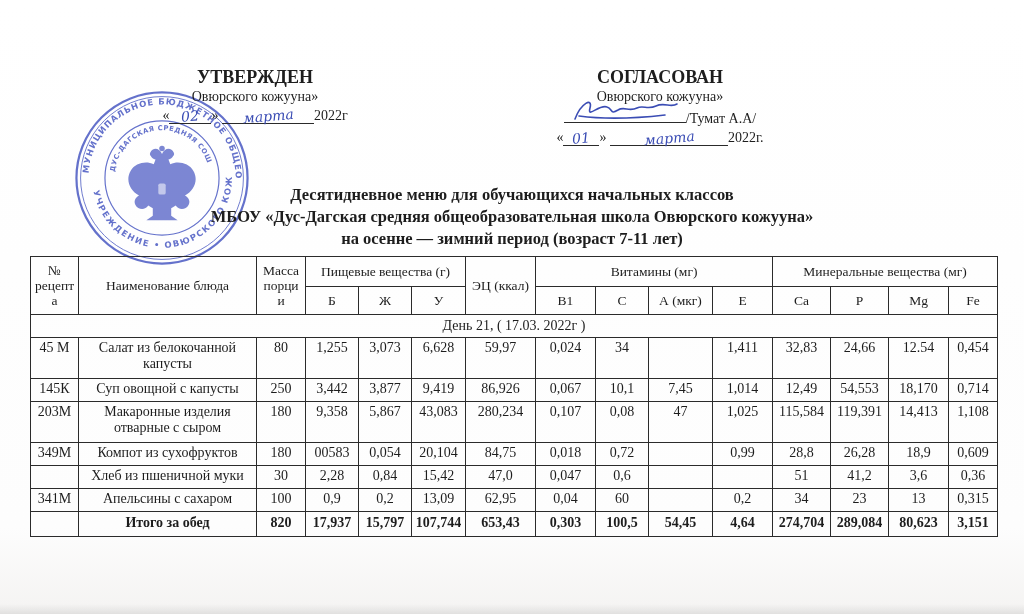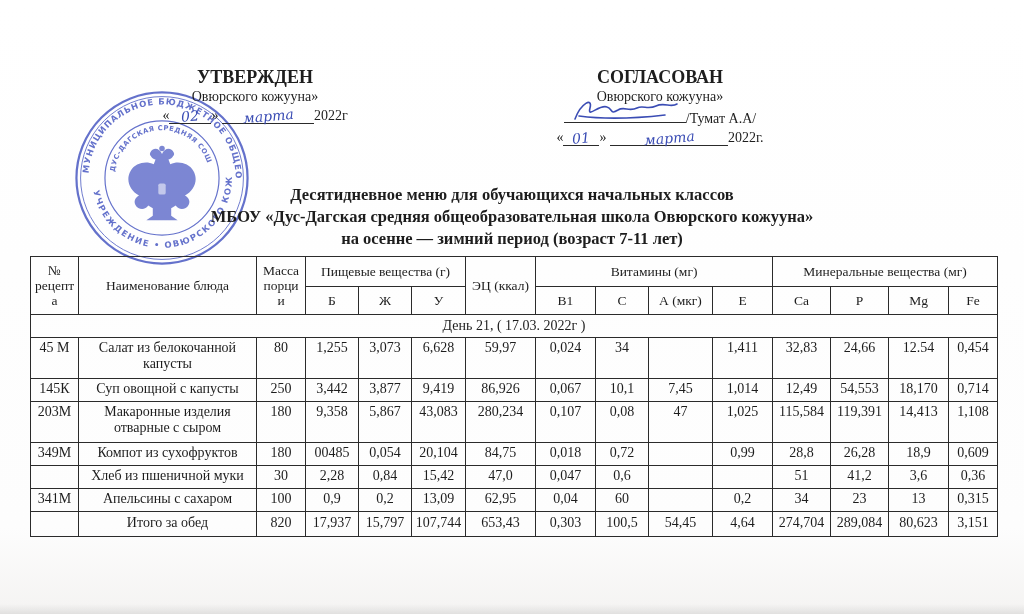--- a/index.html
+++ b/index.html
@@ -32,21 +32,21 @@
   
   table.menu{position:absolute;left:30px;top:256px;width:967px;border-collapse:collapse;table-layout:fixed;font-size:14px;padding-left:42px;}
   table.menu th, table.menu td{border:1px solid #2b2b2b;padding:2px 3px;vertical-align:top;line-height:16px;overflow:hidden;}
   table.menu th{font-weight:normal;text-align:center;vertical-align:middle;font-size:13.5px;line-height:15px;}
   th.wrapforce{overflow-wrap:break-word;word-break:break-word;}
   table.menu td{text-align:center;}
   td.cell-recipe-no, td.cell-dish-name{text-align:left;padding-left:5px;}
   tr.day-row td{font-weight:normal;text-align:center;height:18px;line-height:17px;}
   tr.data-row td{height:18px;}
   tr.row-tall td{height:36px;}
-  tr.total-row td{font-weight:normal;height:20px;line-height:18px;}
+  tr.total-row td{font-weight:bold;height:20px;line-height:18px;}
   .bottom-shade{position:absolute;left:0;top:604px;width:1024px;height:10px;background:linear-gradient(180deg,rgba(0,0,0,0) 0%, rgba(0,0,0,.08) 100%);}
 </style>
 </head>
 <body>
 
 <div class="page">
 
   <svg class="stamp" viewBox="0 0 200 200" aria-hidden="true">
     <g fill="none" stroke="#4353c0">
       <circle cx="100" cy="100" r="93" stroke-width="2.4"></circle>
@@ -202,21 +202,21 @@
           <td class="cell-vitamin-e">1,025</td>
           <td class="cell-calcium">115,584</td>
           <td class="cell-phosphorus">119,391</td>
           <td class="cell-magnesium">14,413</td>
           <td class="cell-iron">1,108</td>
         </tr>
         <tr class="data-row">
           <td class="cell-recipe-no">349М</td>
           <td class="cell-dish-name">Компот из сухофруктов</td>
           <td class="cell-portion-mass">180</td>
-          <td class="cell-protein">00485</td>
+          <td class="cell-protein">00583</td>
           <td class="cell-fat">0,054</td>
           <td class="cell-carbs">20,104</td>
           <td class="cell-energy">84,75</td>
           <td class="cell-vitamin-b1">0,018</td>
           <td class="cell-vitamin-c">0,72</td>
           <td class="cell-vitamin-a"></td>
           <td class="cell-vitamin-e">0,99</td>
           <td class="cell-calcium">28,8</td>
           <td class="cell-phosphorus">26,28</td>
           <td class="cell-magnesium">18,9</td>

